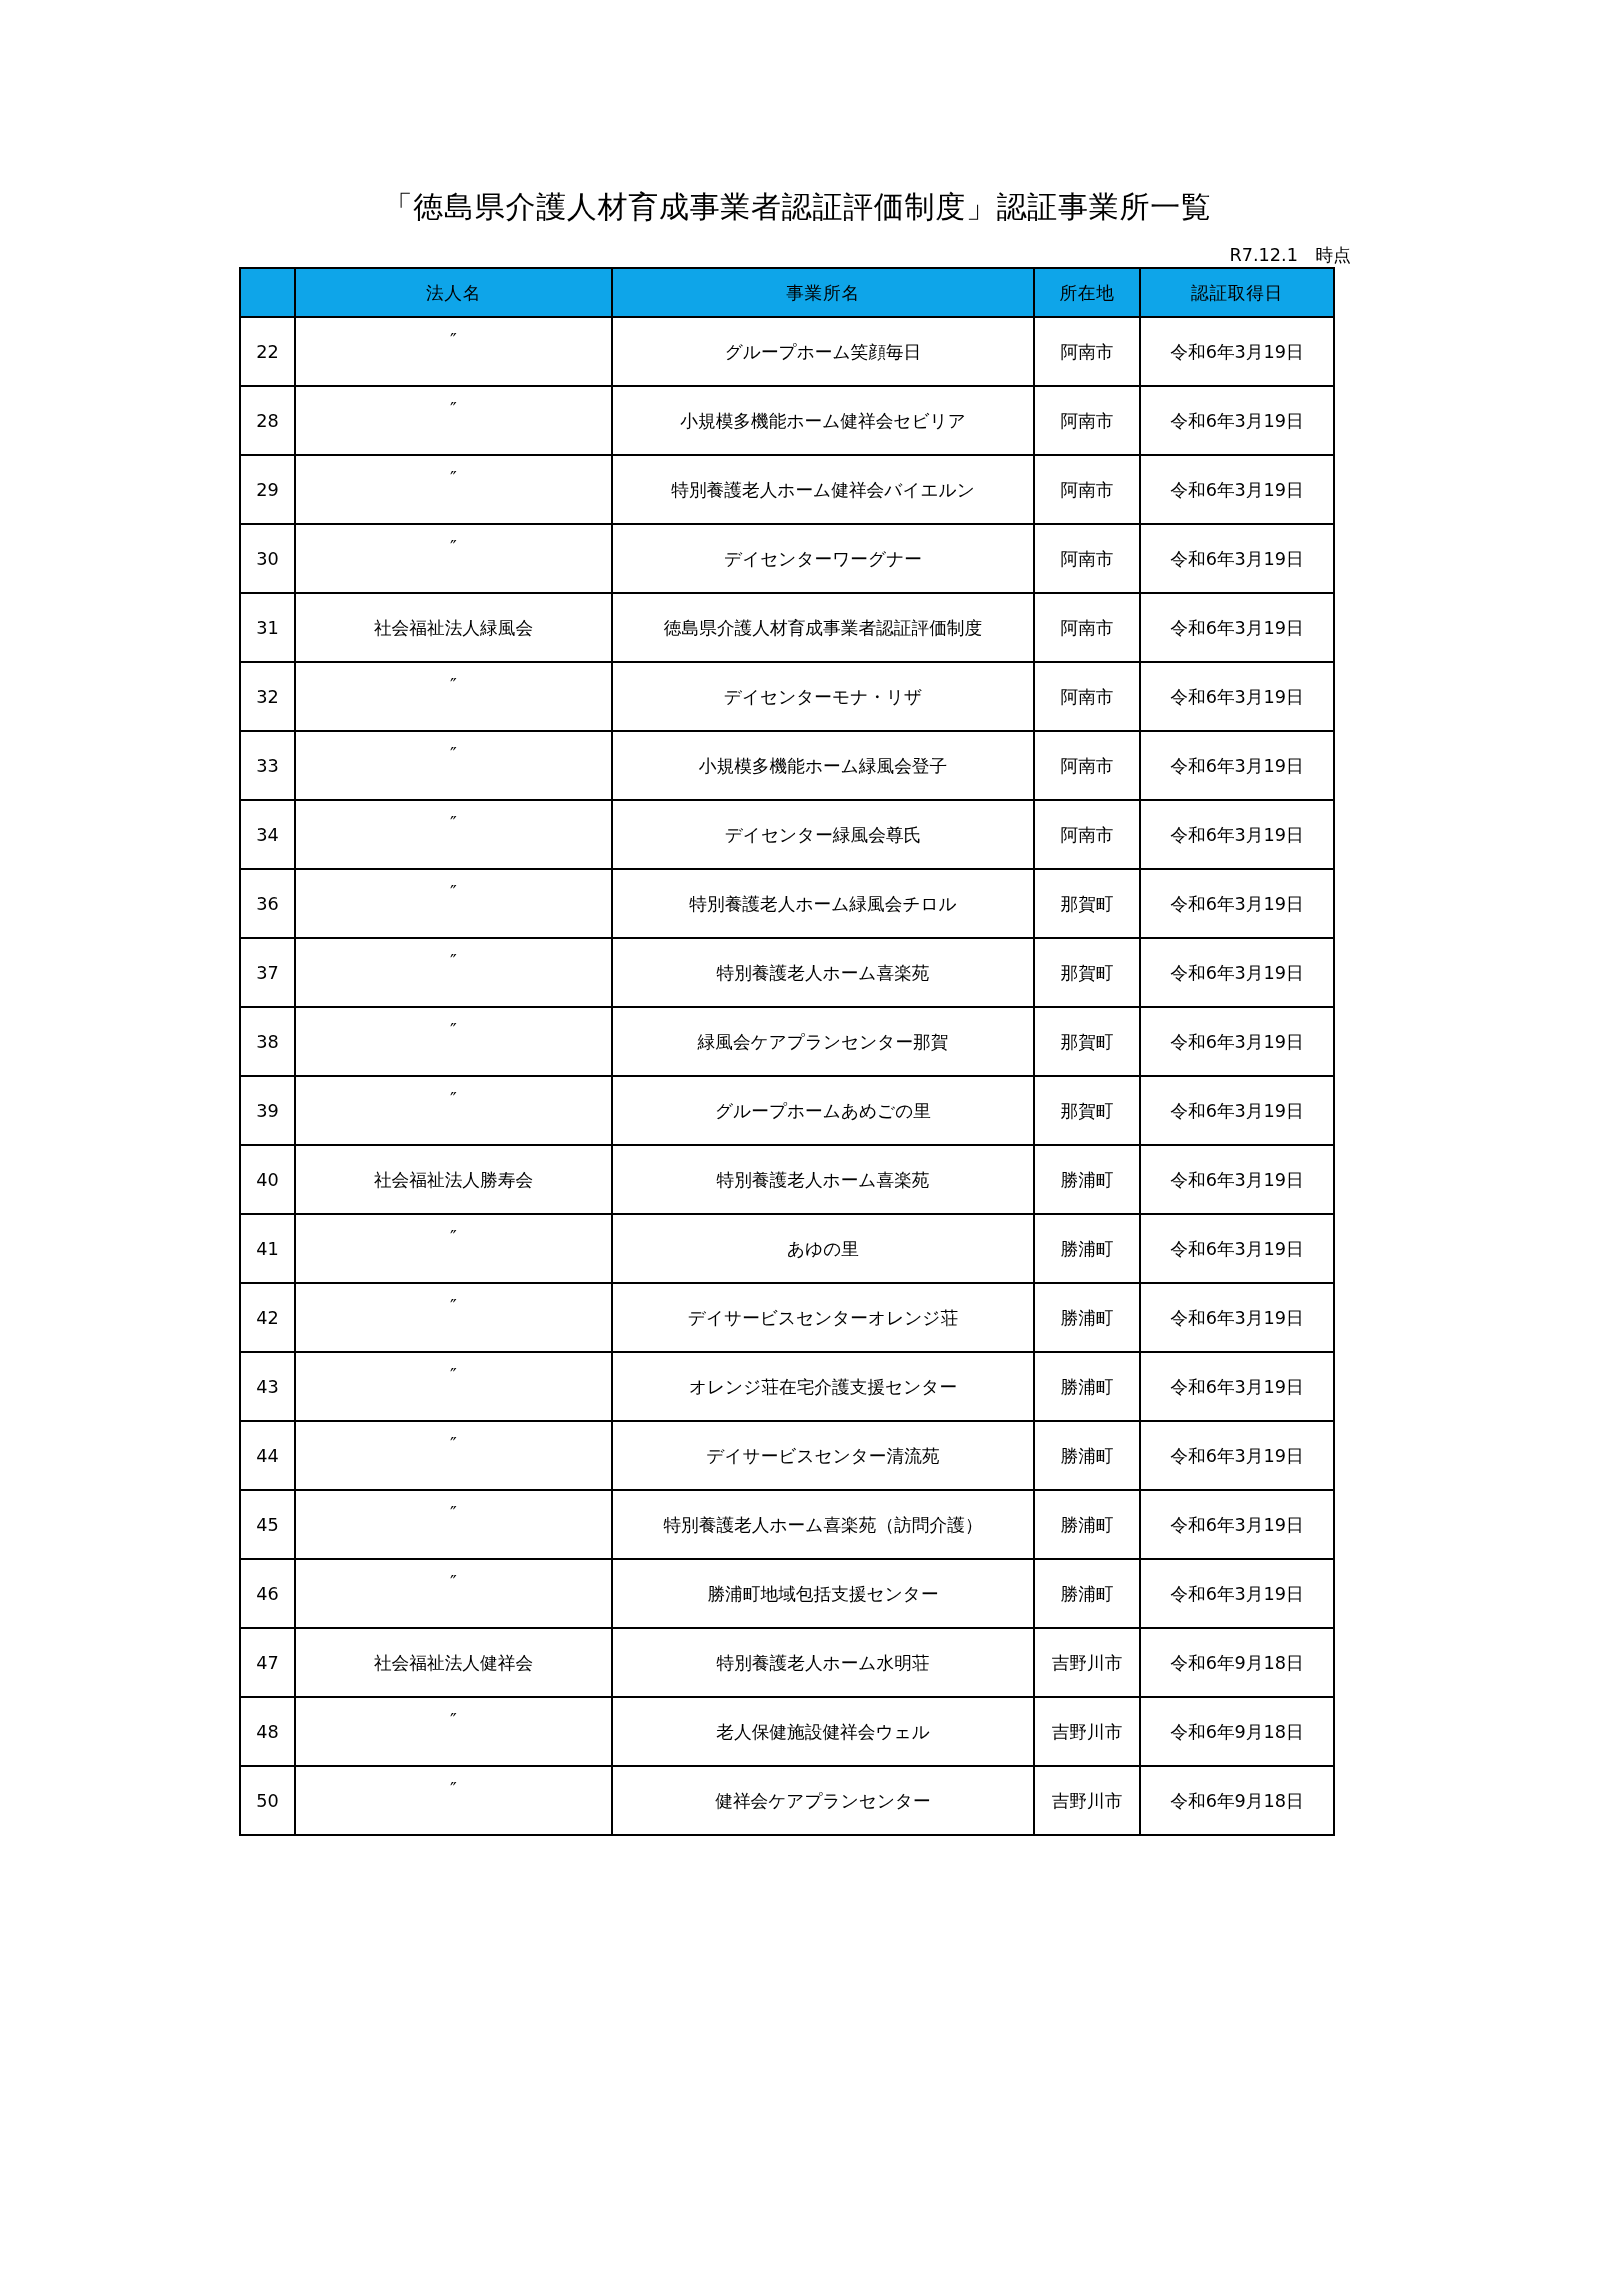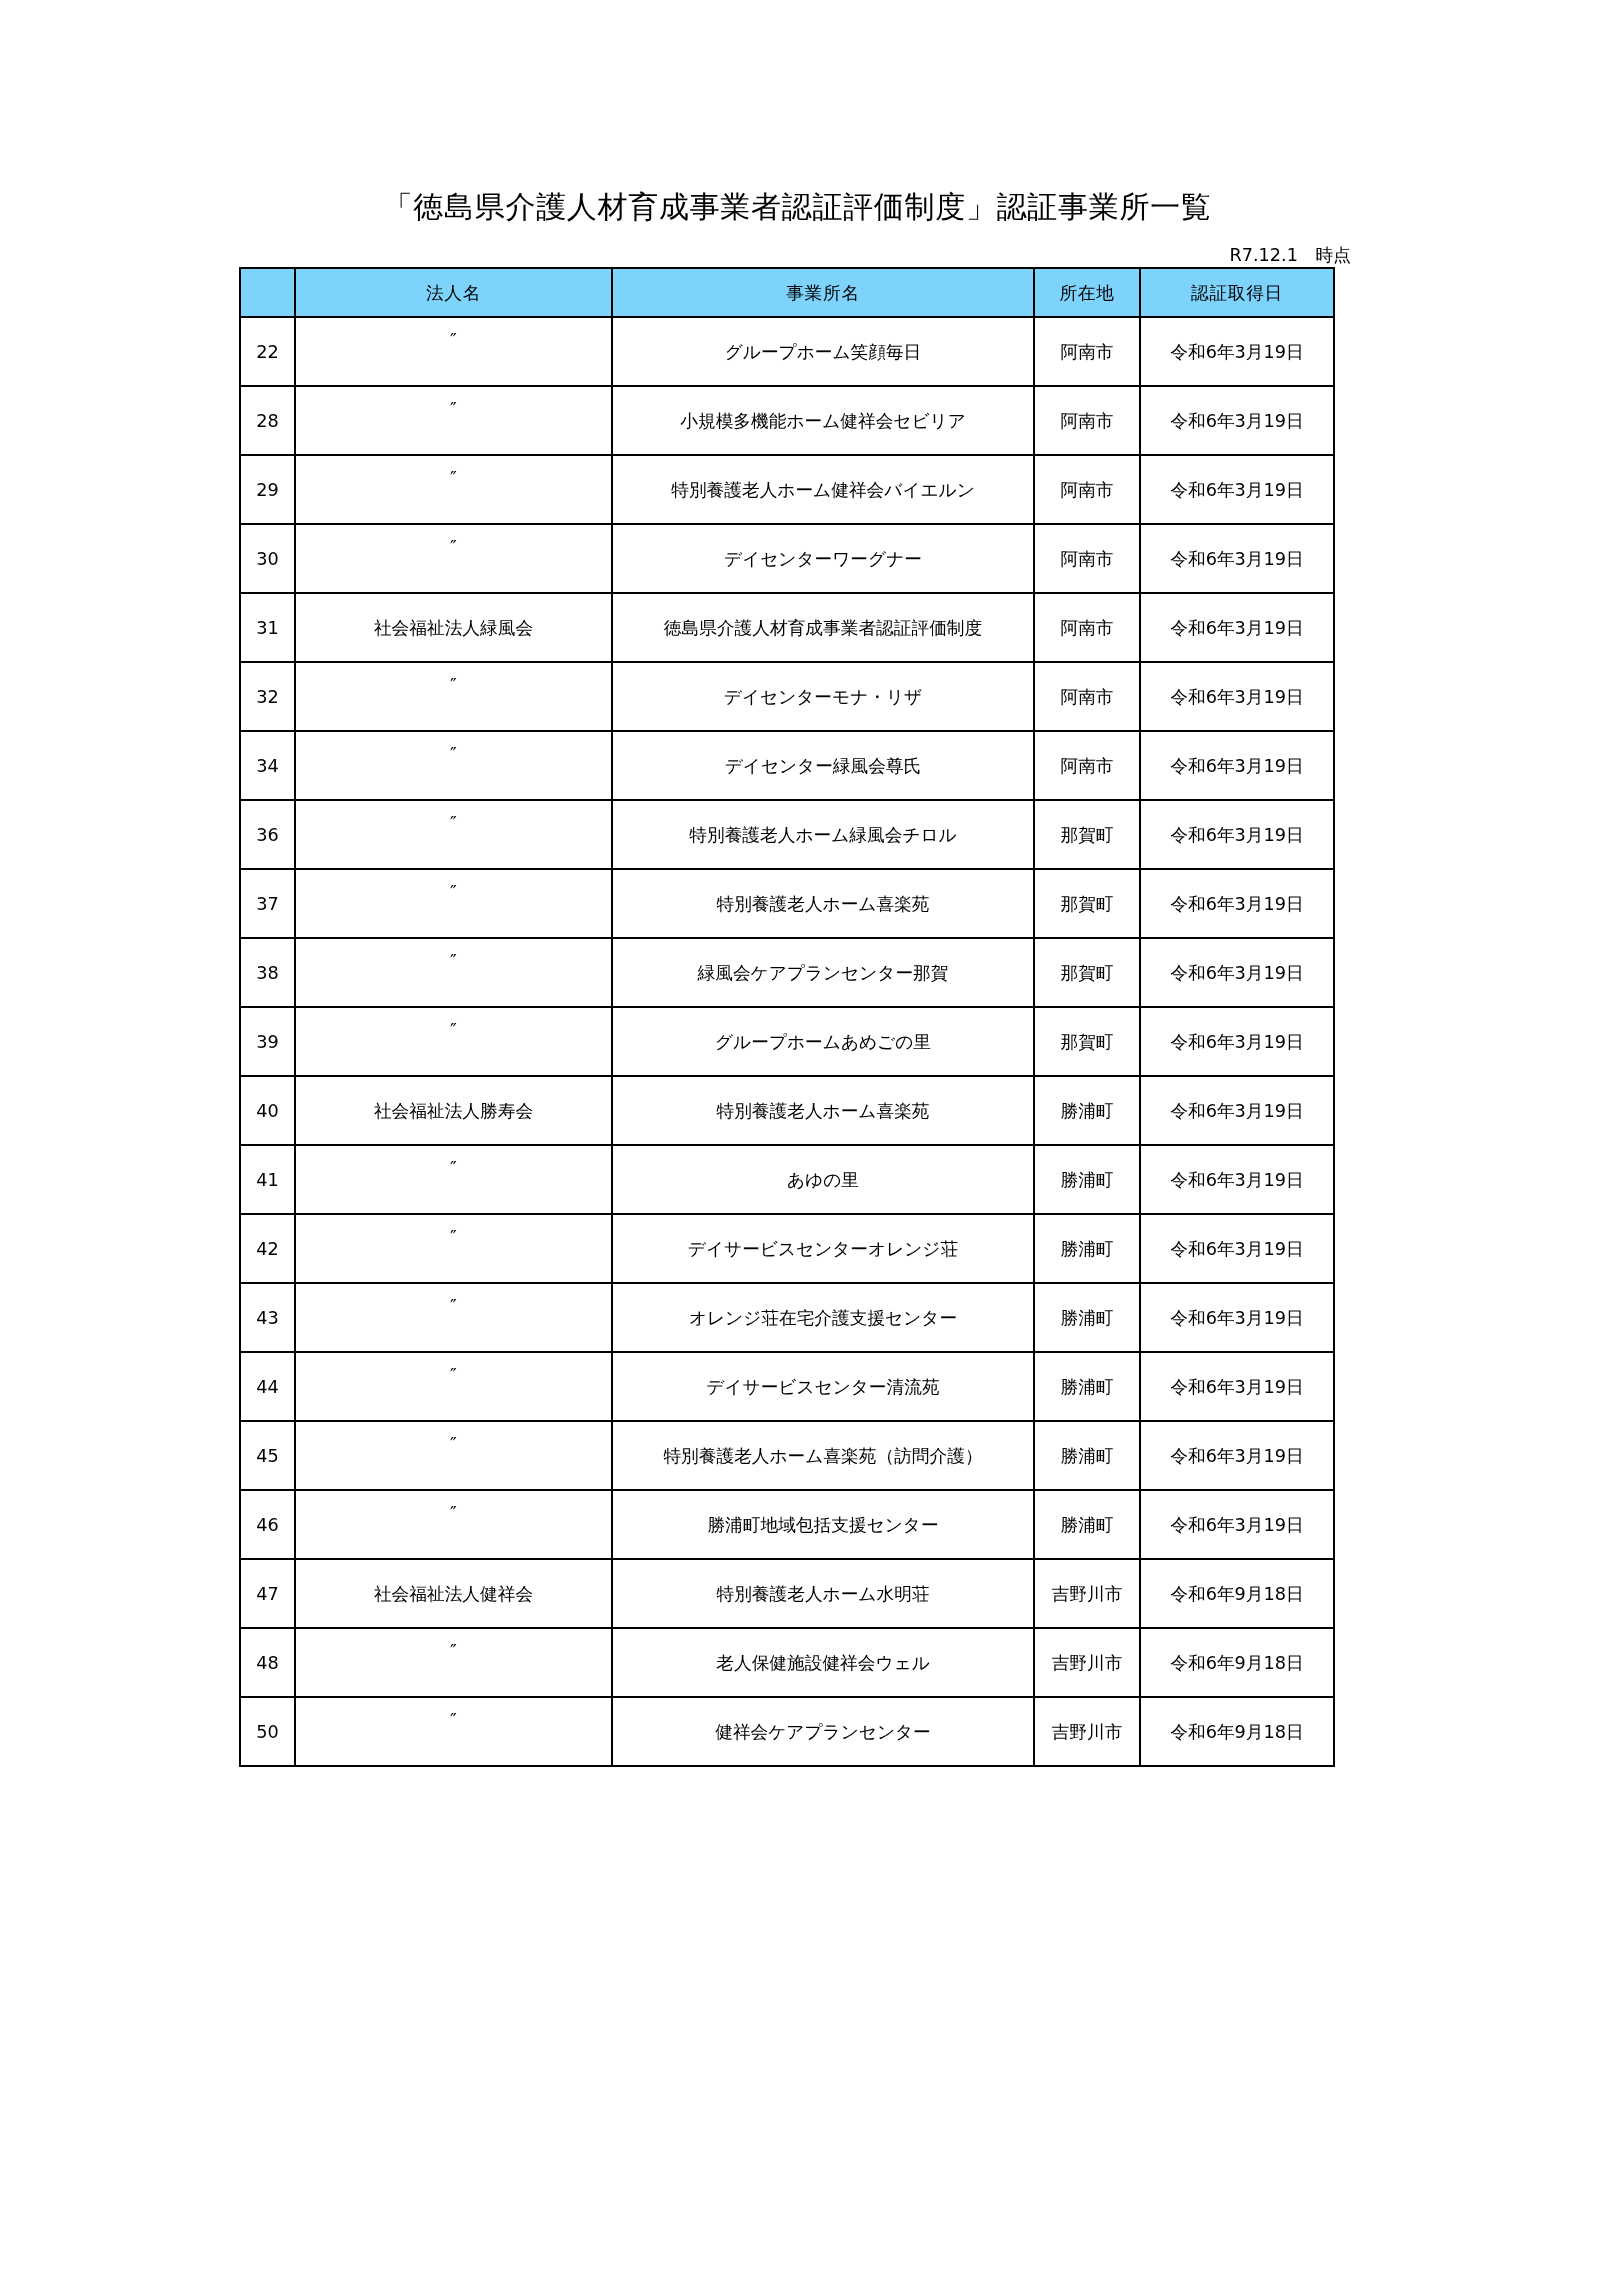--- a/index.html
+++ b/index.html
@@ -19,21 +19,21 @@
   table.list {
     position: absolute; left: 239px; top: 267px;
     border-collapse: collapse; table-layout: fixed;
     width: 1094px;
   }
   table.list th, table.list td {
     border: 2px solid #000; text-align: center; vertical-align: middle;
     padding: 0; font-size: 17.7px; font-weight: normal;
   }
   table.list thead th {
-    background: #7dd3fc; height: 47px; letter-spacing: 0.7px;
+    background: #0ea5e9; height: 47px; letter-spacing: 0.7px;
   }
   table.list tbody td { height: 67px; }
   col.c-no { width: 55px; }
   col.c-corp { width: 317px; }
   col.c-office { width: 422px; }
   col.c-loc { width: 106px; }
   col.c-date { width: 194px; }
   .ditto { display: inline-block; transform: translateY(-11.8px); font-size: 18.3px; }
   .office-lines { display: inline-block; line-height: 22px; }
   .office-lines span { display: block; }
@@ -98,20 +98,27 @@
         <td><span>令和6年3月19日</span></td>
       </tr>
       <tr>
         <td><span>32</span></td>
         <td><span class="ditto">″</span></td>
         <td><span class="office-lines"><span>デイセンターモナ・リザ</span></span></td>
         <td><span>阿南市</span></td>
         <td><span>令和6年3月19日</span></td>
       </tr>
       <tr>
+        <td><span>33</span></td>
+        <td><span class="ditto">″</span></td>
+        <td><span class="office-lines"><span>小規模多機能ホーム緑風会登子</span></span></td>
+        <td><span>阿南市</span></td>
+        <td><span>令和6年3月19日</span></td>
+      </tr>
+      <tr>
         <td><span>34</span></td>
         <td><span class="ditto">″</span></td>
         <td><span class="office-lines"><span>デイセンター緑風会尊氏</span></span></td>
         <td><span>阿南市</span></td>
         <td><span>令和6年3月19日</span></td>
       </tr>
       <tr>
         <td><span>36</span></td>
         <td><span class="ditto">″</span></td>
         <td><span class="office-lines"><span>特別養護老人ホーム緑風会チロル</span></span></td>

